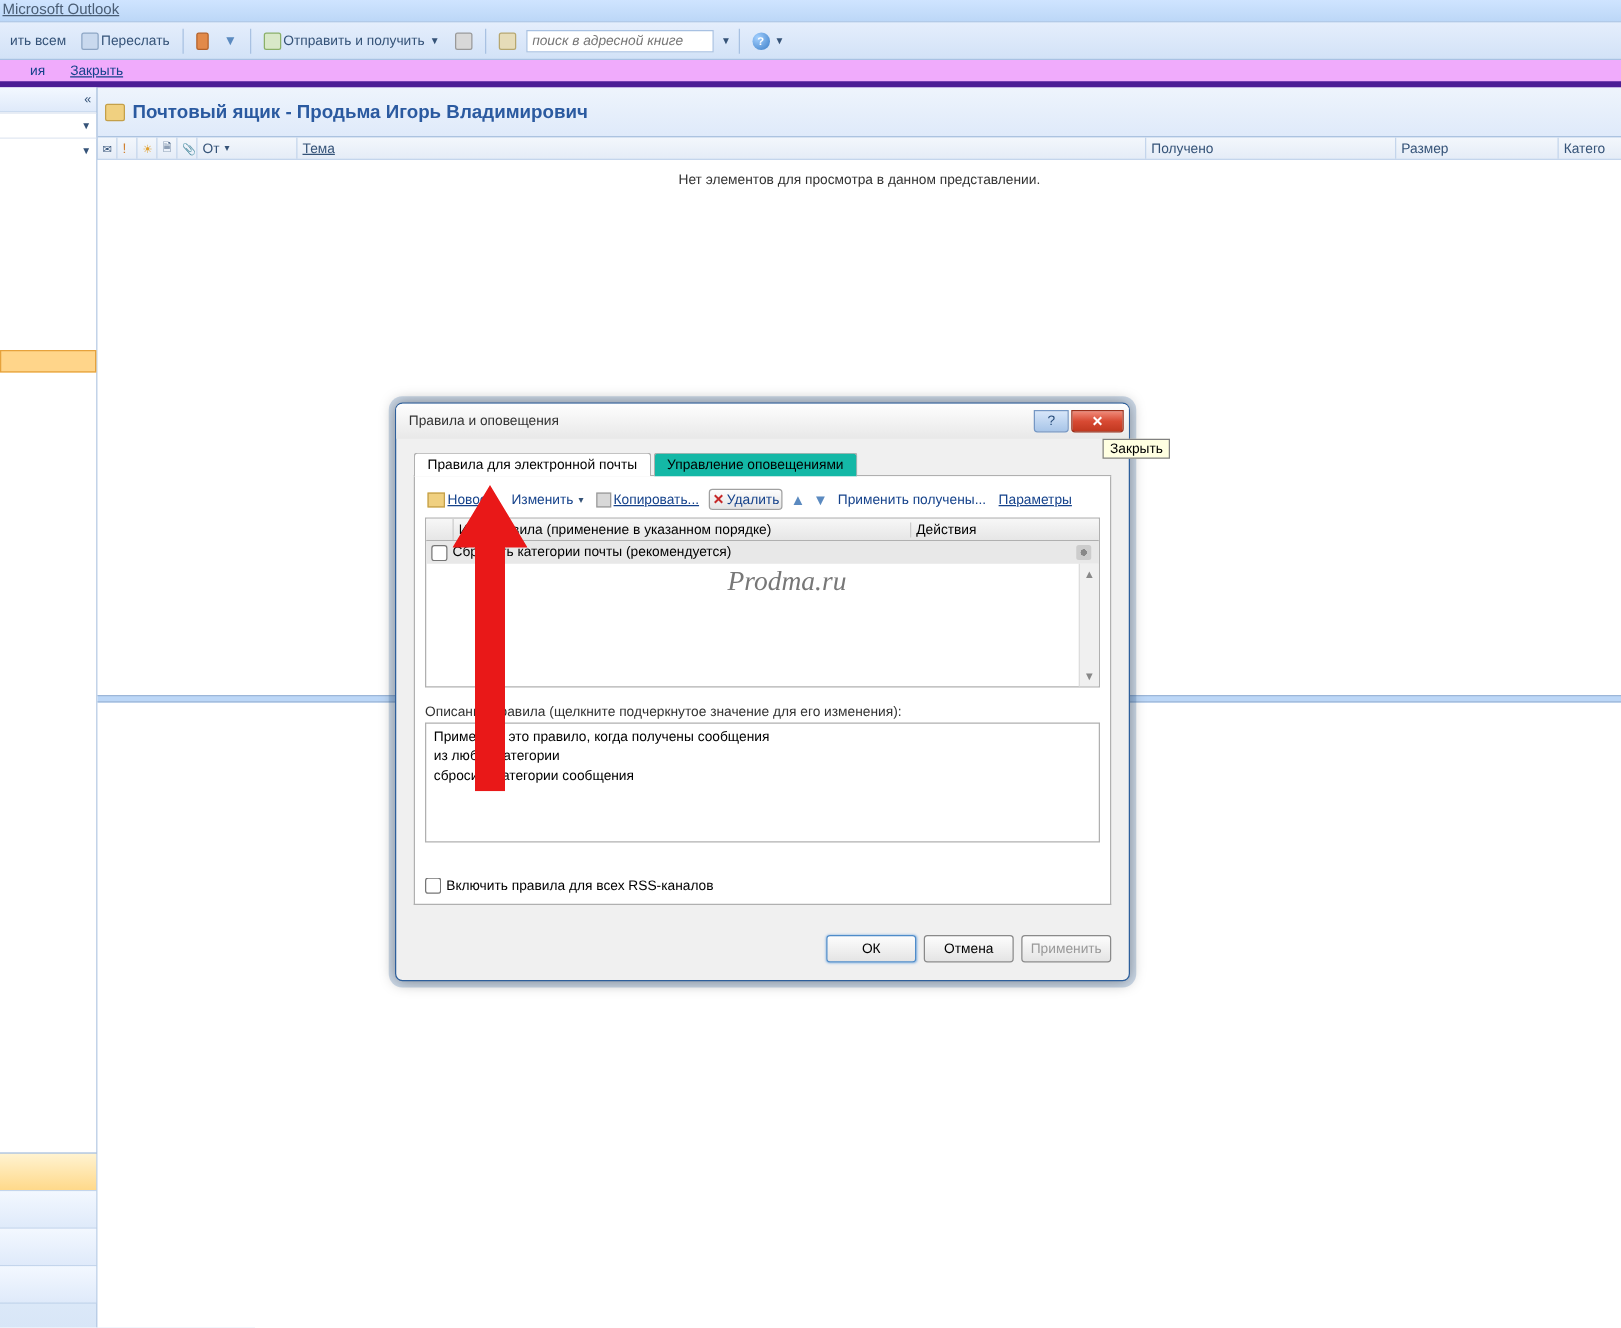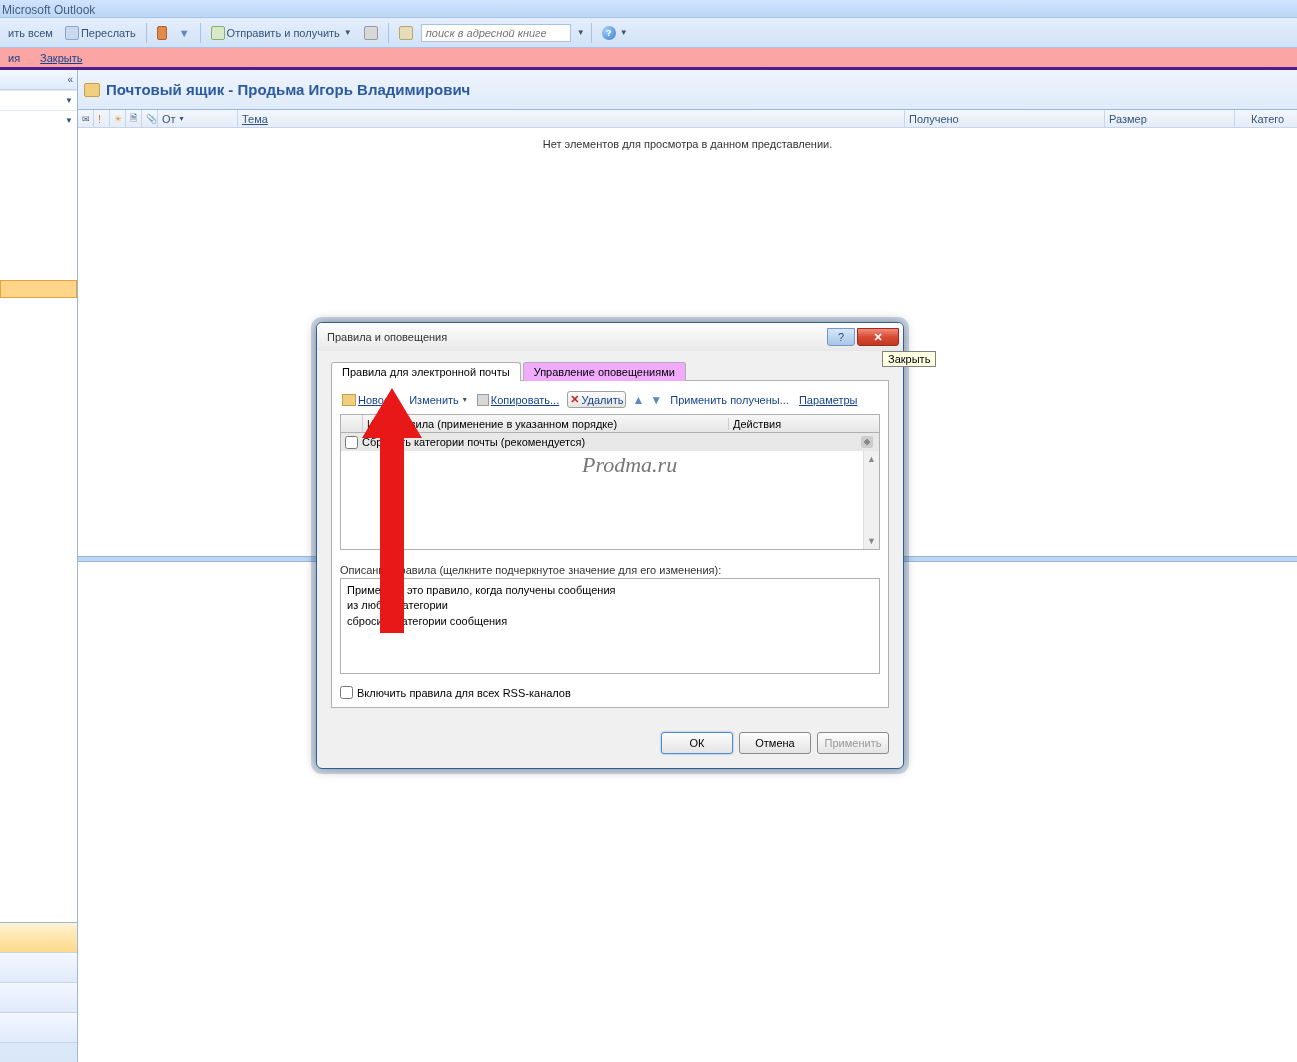--- a/index.html
+++ b/index.html
@@ -13,22 +13,23 @@
     position: relative;
   }
 
   
   .titlebar {
     height: 18px;
     background: linear-gradient(to bottom, #cfe4ff, #bcd7f7);
     padding-left: 2px;
     color: #4a5d74;
     display: flex;
-    align-items: flex-end;
+    align-items: flex-start;
     border-bottom: 1px solid #a8c1e2;
+    text-decoration: underline;
   }
   .titlebar span { font-size: 12px; }
 
   
   .toolbar {
     height: 30px;
     background: linear-gradient(to bottom, #e5eefc, #d2e2f7);
     border-bottom: 1px solid #a8c1e2;
     display: flex;
     align-items: center;
@@ -72,26 +73,26 @@
     align-items: center;
     justify-content: center;
     font-weight: bold;
     font-size: 9px;
   }
   .dropdown-arrow { font-size: 8px; color: #355378; margin-left: 2px; }
 
   
   .menubar {
     height: 22px;
-    background: #fca5a5;
-    display: flex;
-    align-items: center;
-    padding-left: 4px;
+    background: #f0abfc;
+    display: flex;
+    align-items: center;
+    padding-left: 20px;
     gap: 12px;
-    border-bottom: 3px solid #4c1d95;
+    border-bottom: 5px solid #4c1d95;
   }
   .menubar span { color: #15428b; padding: 2px 4px; cursor: pointer; }
 
   
   .main {
     display: flex;
     height: calc(100% - 70px);
     position: relative;
   }
   .sidebar {
@@ -227,21 +228,21 @@
     color: #fff;
     font-weight: bold;
   }
   .dialog-body { padding: 10px 14px 14px 14px; }
   .tabs { display: flex; border-bottom: 1px solid #b0b0b0; }
   .tab {
     position: relative;
     padding: 3px 10px;
     border: 1px solid #b0b0b0;
     border-bottom: none;
-    background: #f0abfc;
+    background: #14b8a6;
     margin-right: 2px;
     cursor: pointer;
     top: 1px;
     border-radius: 3px 3px 0 0;
   }
   .tab.active { background: #fff; z-index: 2; }
   .tab-panel {
     background: #fff;
     border: 1px solid #b0b0b0;
     border-top: none;
@@ -303,21 +304,21 @@
   .rules-grid-scroll .sb-arrow { height: 16px; display:flex; align-items:center; justify-content:center; color:#888; font-size:9px; }
   .desc-label { margin-top: 14px; color: #333; }
   .desc-box {
     border: 1px solid #b0b0b0;
     background: #fff;
     height: 96px;
     padding: 4px 6px;
     margin-top: 2px;
     line-height: 1.4;
   }
-  .rss-check { margin-top: 12px; display: flex; align-items: center; gap: 4px; }
+  .rss-check { margin-top: 28px; display: flex; align-items: center; gap: 4px; }
   .dialog-footer {
     display: flex;
     justify-content: flex-end;
     gap: 6px;
     padding: 10px 14px 14px 0;
   }
   .dlg-ftr-btn {
     min-width: 72px;
     height: 22px;
     border: 1px solid #8a8a8a;
@@ -467,21 +468,21 @@
         </div>
       <div class="col" style="flex:1;text-decoration:underline;">
           <span>Тема</span>
         </div>
       <div class="col" style="width:200px;">
           <span>Получено</span>
         </div>
       <div class="col" style="width:130px;">
           <span>Размер</span>
         </div>
-      <div class="col" style="width:50px;border-right:none;margin-left:12px;">
+      <div class="col" style="width:50px;border-right:none;">
           <span>Катего</span>
         </div>
     </div>
     <div class="message-area">
       <div>Нет элементов для просмотра в данном представлении.</div>
       <div class="message-divider"></div>
     </div>
   </div>
 </div>
 

